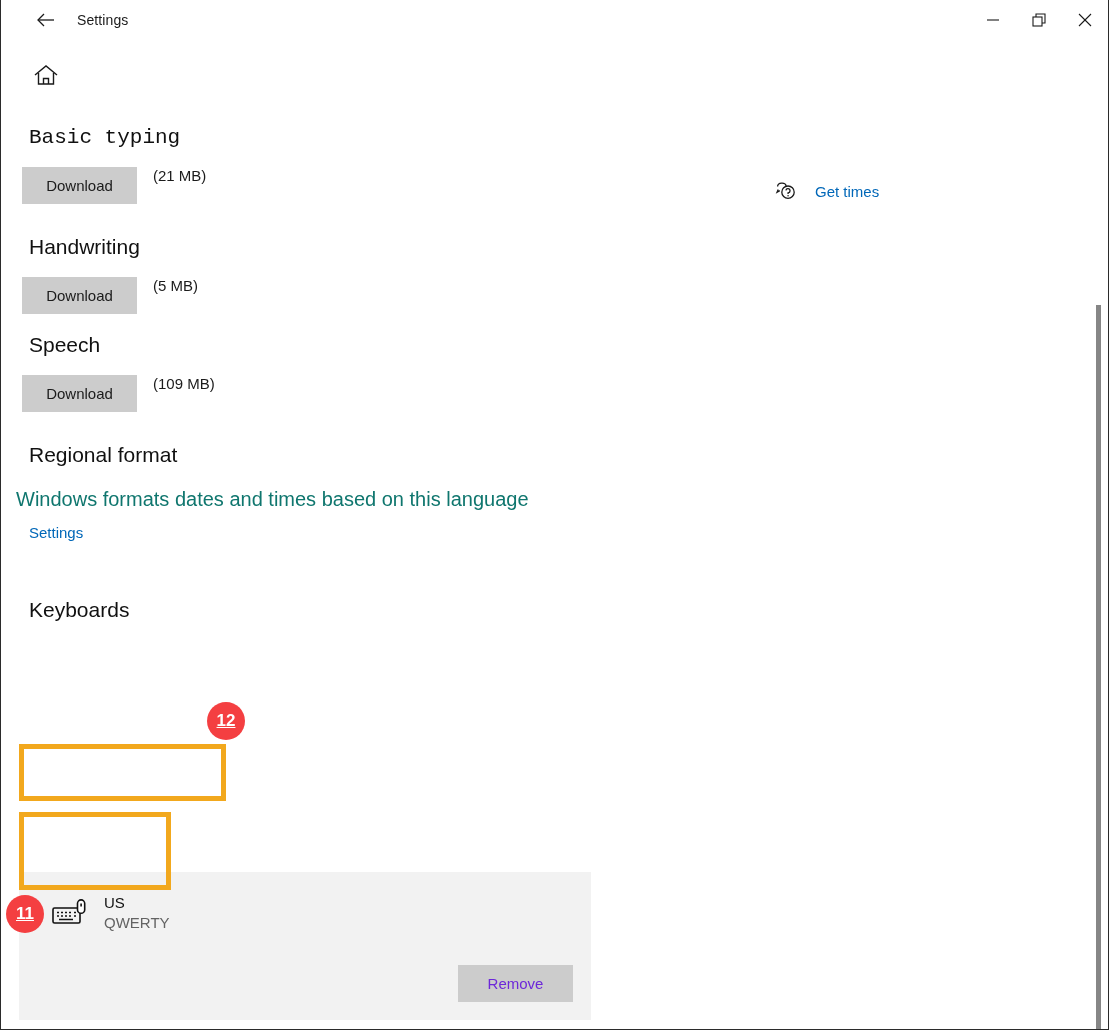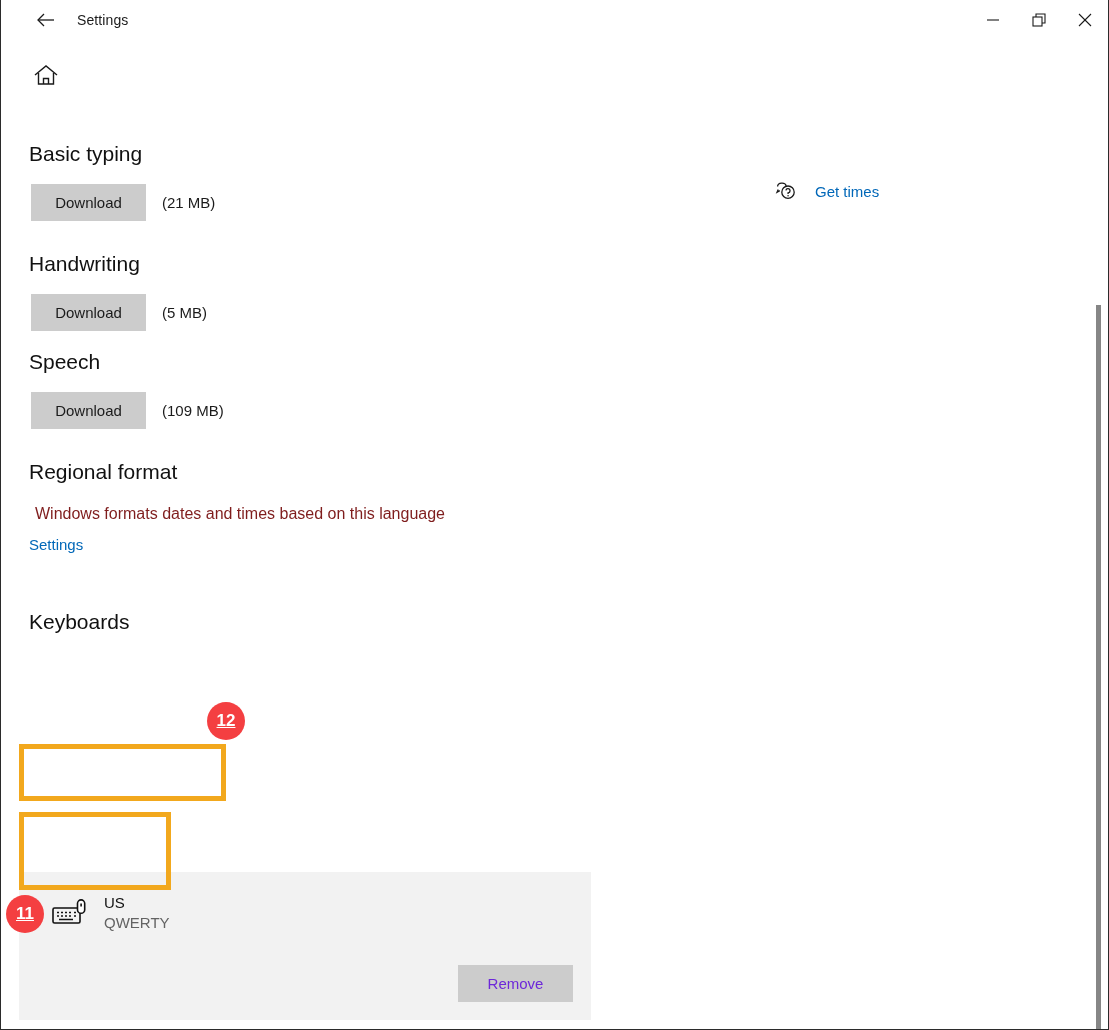--- a/index.html
+++ b/index.html
@@ -112,22 +112,21 @@
 
   .section-title {
     font-size: 21px;
     font-weight: 400;
     color: #111111;
     margin: 0 0 0 28px;
   }
 
   .btn-row {
     display: flex;
-    align-items: center;
-    margin-left: 30px;
+    margin-left: 21px;
   }
   .btn-grey {
     min-width: 115px;
     height: 37px;
     background: #cccccc;
     border: none;
     padding: 0 14px;
     font-family: "Liberation Sans", sans-serif;
     font-size: 15px;
     color: #1b1b1b;
@@ -136,23 +135,23 @@
     align-items: center;
     justify-content: center;
   }
   .size-label {
     margin-left: 16px;
     font-size: 15px;
     color: #1b1b1b;
   }
 
   .body-text {
-    font-size: 16px;
-    color: #7f1d1d;
-    margin-left: 34px;
+    font-size: 20px;
+    color: #0f766e;
+    margin-left: 15px;
   }
   .link {
     font-size: 15px;
     color: #0067b8;
     margin-left: 28px;
     text-decoration: none;
     cursor: pointer;
   }
 
   
@@ -344,21 +343,21 @@
           <path d="M4.2 10.6 L3.1 13.2 L5.8 11.6"></path>
           <circle cx="14" cy="13.2" r="6.2" fill="#ffffff"></circle>
           <path d="M11.9 11.3 a2.1 2.1 0 1 1 2.2 2.5 v1.1" stroke-width="1.35"></path>
           <circle cx="14.05" cy="16.7" r=".75" fill="#1a1a1a" stroke="none"></circle>
         </svg>
       </span>
       <span class="gethelp-label">Get times</span>
     </div>
 
     
-    <div class="section-title" style="margin-top:48px;">Basic typing</div>
+    <div class="section-title" style="margin-top:32px;font-family:Liberation Mono, monospace;">Basic typing</div>
     <div class="btn-row" style="margin-top:18px;">
       <button class="btn-grey">Download</button>
       <span class="size-label">(21 MB)</span>
     </div>
 
     
     <div class="section-title" style="margin-top:31px;">Handwriting</div>
     <div class="btn-row" style="margin-top:18px;">
       <button class="btn-grey">Download</button>
       <span class="size-label">(5 MB)</span>

